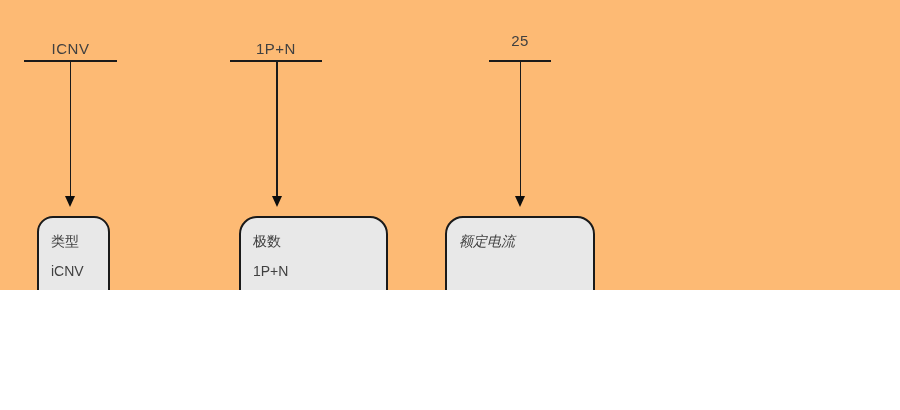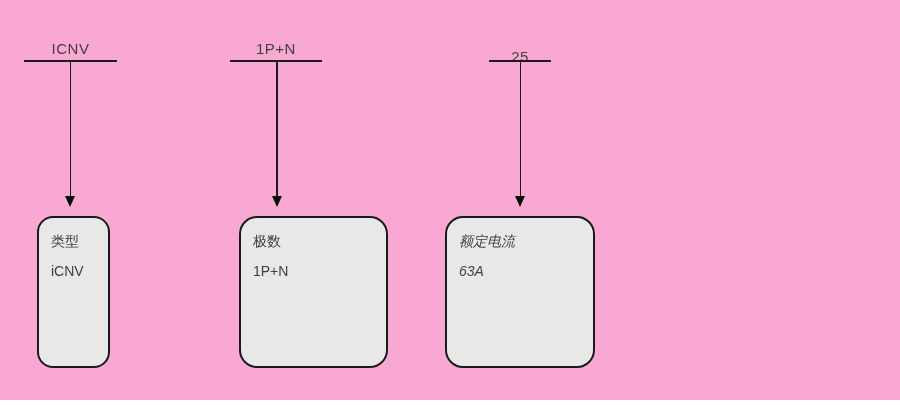--- a/index.html
+++ b/index.html
@@ -3,22 +3,22 @@
 <meta charset="utf-8">
 <style>
   html, body {
     margin: 0;
     padding: 0;
     background: #ffffff;
   }
   .canvas {
     position: relative;
     width: 900px;
-    height: 400px;
-    background: #f9a8d4;
+    height: 290px;
+    background: #fdba74;
     font-family: "Liberation Sans", "DejaVu Sans", sans-serif;
     overflow: hidden;
   }
   .code-label {
     position: absolute;
     text-align: center;
     font-size: 15px;
     color: #404040;
     letter-spacing: 0.5px;
     line-height: 18px;
@@ -71,22 +71,21 @@
 
   <div class="code-label" style="left:230px; top:40px; width:92px;">1P+N</div>
   <div class="hline" style="left:230px; top:60px; width:92px;"></div>
   <div class="vline" style="left:276px; top:62px; height:135px;"></div>
   <div class="arrowhead" style="left:271.5px; top:196px;"></div>
   <div class="box" style="left:203px; top:216px; width:149px; height:152px; border-radius:18px;margin-left:36px;">
     <div class="row">极数</div>
     <div class="row">1P+N</div>
   </div>
 
-  <div class="code-label" style="left:489px; top:48px; width:62px;">25</div>
+  <div class="code-label" style="left:489px; top:32px; width:62px;">25</div>
   <div class="hline" style="left:489px; top:60px; width:62px;"></div>
   <div class="vline" style="left:519.5px; top:62px; height:135px;"></div>
   <div class="arrowhead" style="left:515px; top:196px;"></div>
   <div class="box" style="left:445px; top:216px; width:150px; height:152px; border-radius:18px;font-style:italic;">
     <div class="row">额定电流</div>
-    <div class="row">63A</div>
   </div>
 
 </div>
 
 </body></html>

